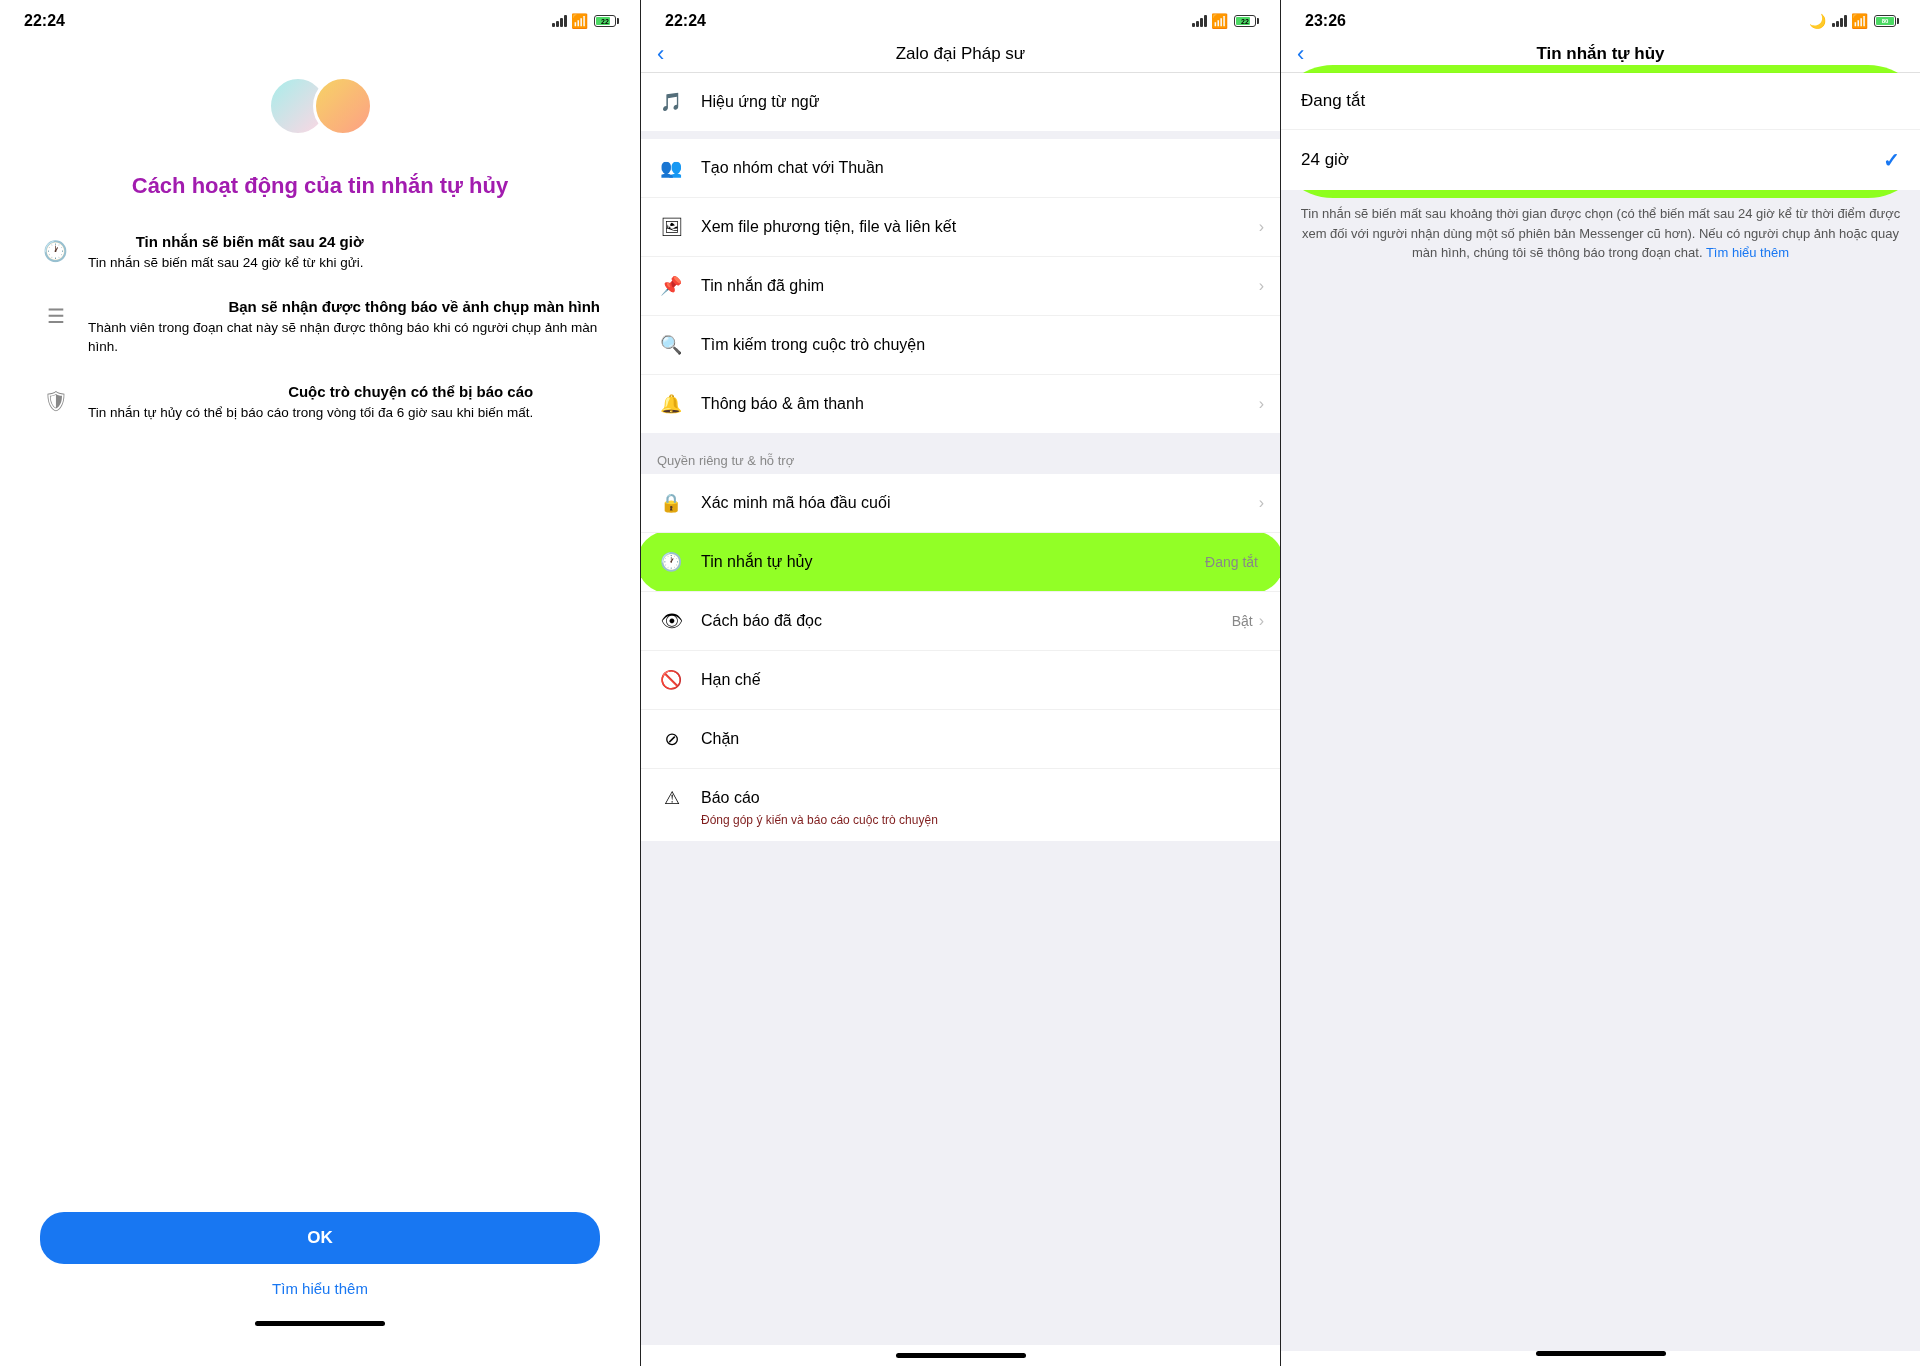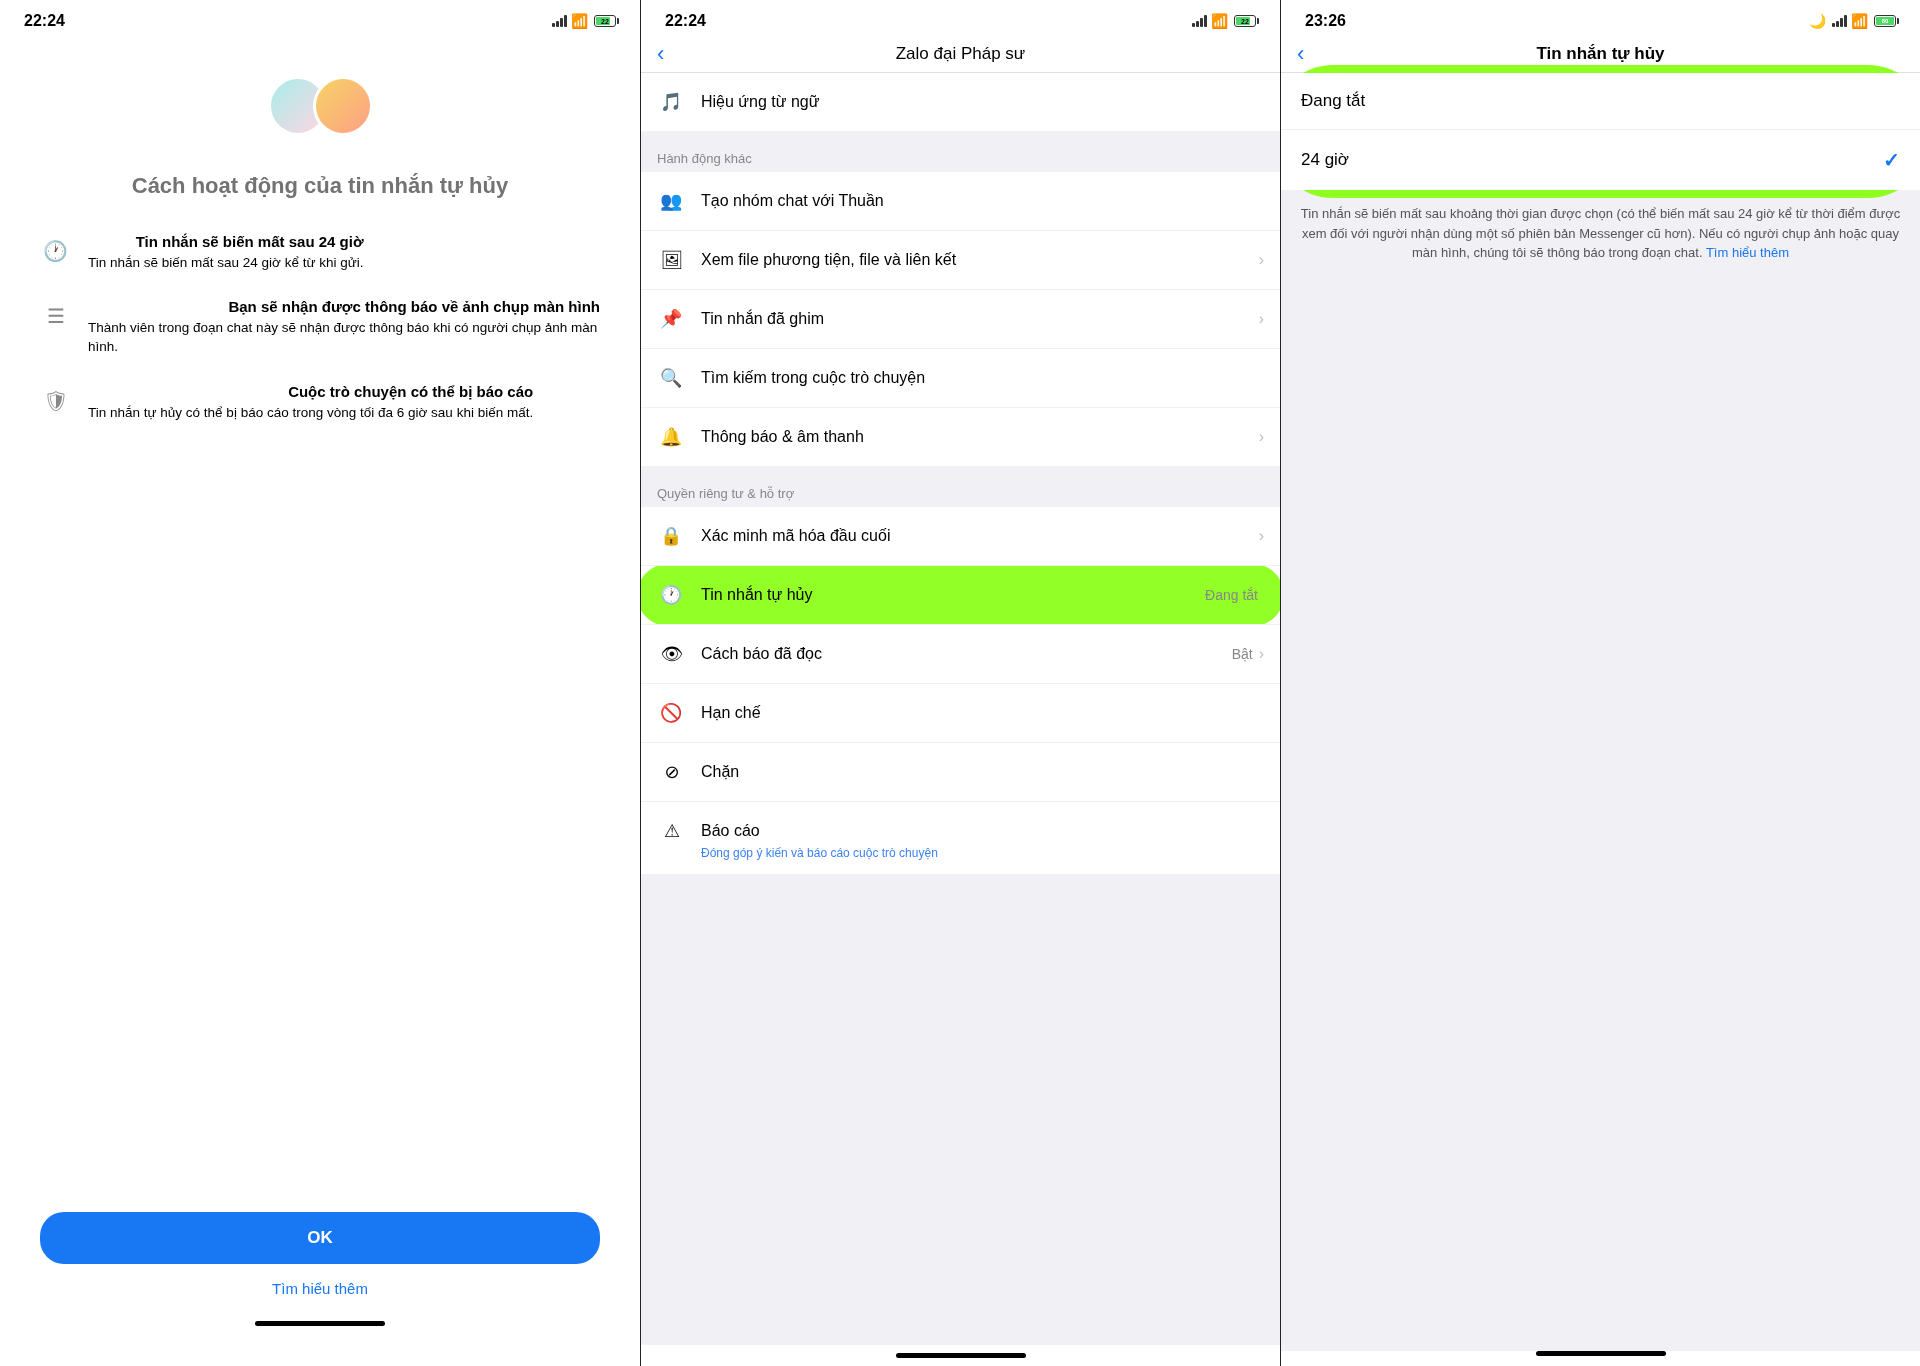--- a/index.html
+++ b/index.html
@@ -92,21 +92,21 @@
     }
     .avatar-gradient2 {
       background: linear-gradient(135deg, #f6d365, #fda085);
       margin-left: -15px;
     }
 
     .phone1-title {
       font-size: 22px;
       font-weight: 700;
       text-align: right;
-      color: #737373;
+      color: #a21caf;
       margin-bottom: 32px;
       line-height: 1.3;
     }
 
     .info-item {
       display: flex;
       align-items: flex-start;
       width: 100%;
       margin-bottom: 26px;
       gap: 16px;
@@ -460,21 +460,20 @@
 
   <div class="phone2-scroll">
 
     <div class="section-group">
       <div class="menu-item">
         <div class="menu-icon">🎵</div>
         <div class="menu-text">Hiệu ứng từ ngữ</div>
       </div>
     </div>
 
-    <div class="section-label">Hành động khác</div>
     <div class="section-group">
       <div class="menu-item">
         <div class="menu-icon">👥</div>
         <div class="menu-text">Tạo nhóm chat với Thuần</div>
       </div>
       <div class="menu-item">
         <div class="menu-icon">🖼</div>
         <div class="menu-text">Xem file phương tiện, file và liên kết</div>
         <span class="menu-chevron">›</span>
       </div>
@@ -519,21 +518,21 @@
       </div>
       <div class="menu-item">
         <div class="menu-icon">⊘</div>
         <div class="menu-text">Chặn</div>
       </div>
       <div class="menu-item" style="flex-direction:column;align-items:flex-start;">
         <div style="display:flex;align-items:center;width:100%;">
           <div class="menu-icon">⚠</div>
           <div class="menu-text">Báo cáo</div>
         </div>
-        <div style="padding-left:44px;font-size:12px;color:#3b82f6;">Đóng góp ý kiến và báo cáo cuộc trò chuyện</div>
+        <div style="padding-left:44px;font-size:12px;color:#7f1d1d;">Đóng góp ý kiến và báo cáo cuộc trò chuyện</div>
       </div>
     </div>
   </div>
 
   <div class="home-indicator" style="margin:8px auto;"></div>
 </div>
 
 <div class="phone">
 
   <div class="status-bar dark">

